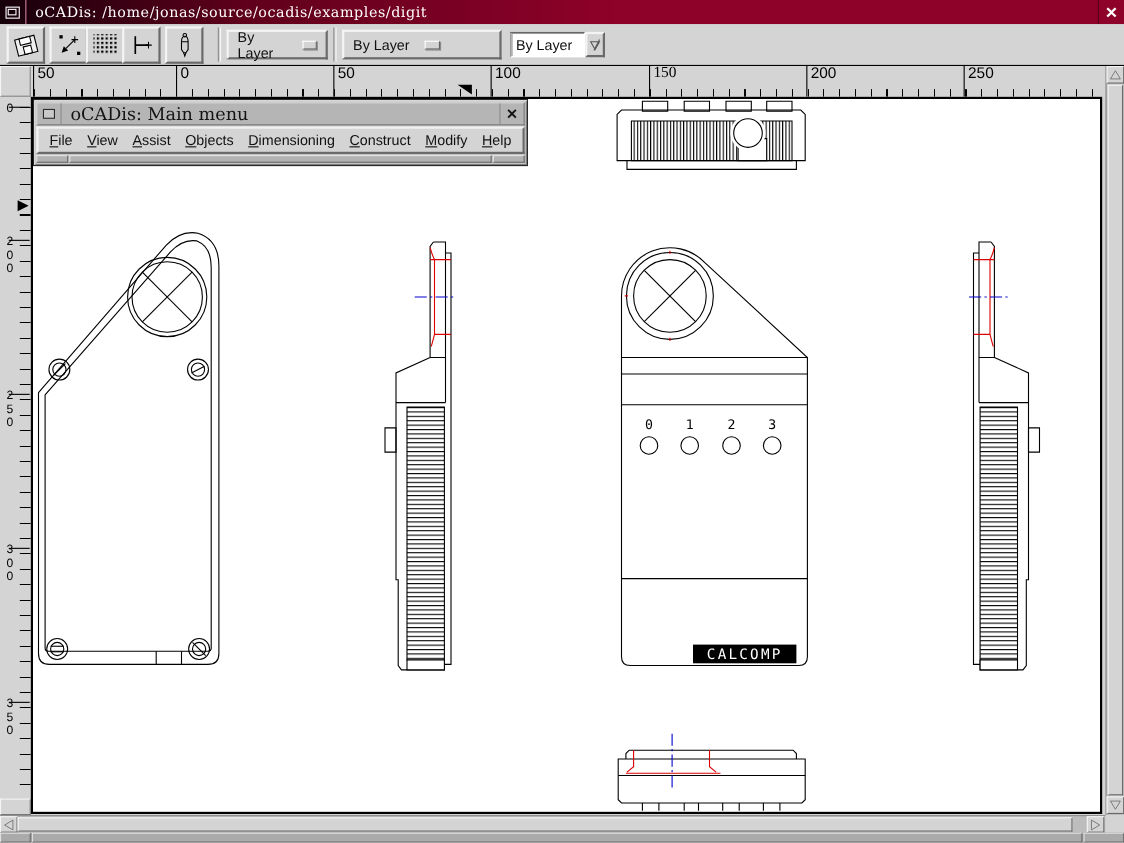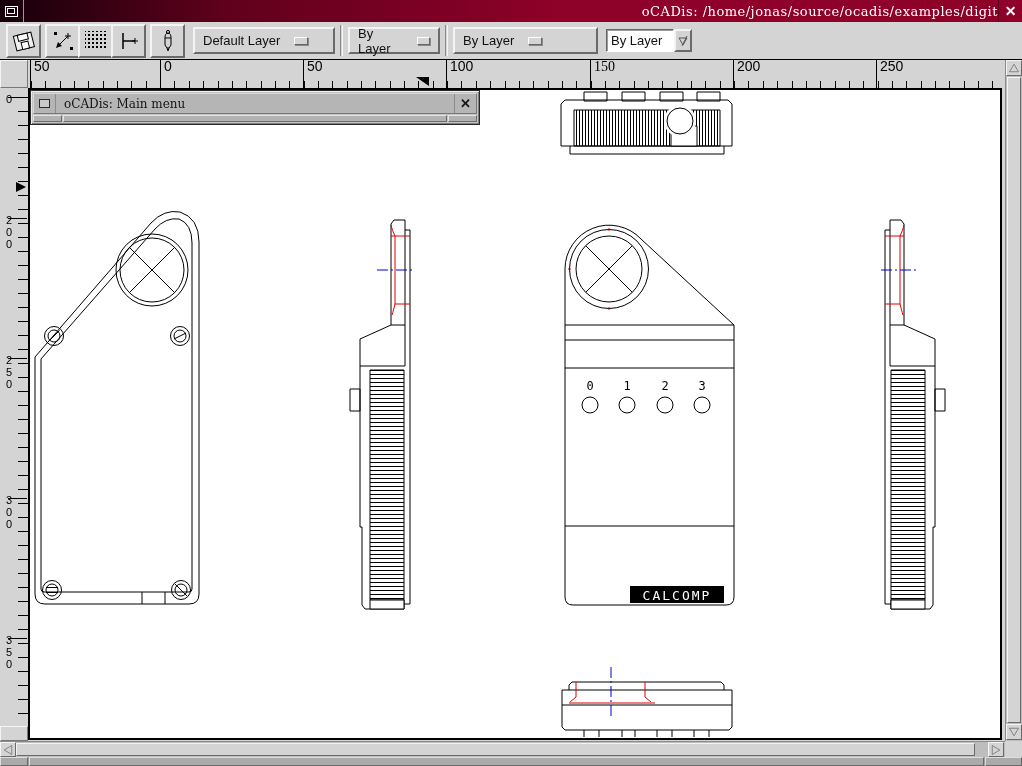--- a/index.html
+++ b/index.html
@@ -9,21 +9,21 @@
   #app, #app *{box-sizing:border-box;}
 
   
   .titlebar{position:absolute;left:0;top:0;width:1022px;height:22px;
     background:linear-gradient(90deg,#16000a 0%,#60001c 22%,#8e0128 55%,#8e0128 100%);
     display:flex;align-items:center;color:#fff;}
   .tb-menubtn{width:24px;height:22px;display:flex;align-items:center;justify-content:center;
     border-right:1px solid #c98098;}
   .tb-menubtn .sq{display:block;width:13px;height:11px;border:1px solid #fff;position:relative;}
   .tb-menubtn .sq::after{content:"";position:absolute;left:1px;top:1px;width:6px;height:4px;border:1px solid #fff;}
-  .tb-title{flex:1;padding-left:8px;font-family:"DejaVu Serif",serif;font-size:13px;letter-spacing:.5px;text-align:right;}
+  .tb-title{flex:1;padding-left:8px;font-family:"DejaVu Serif",serif;font-size:13px;letter-spacing:.5px;}
   .tb-close{width:24px;height:22px;display:flex;align-items:center;justify-content:center;
     font-size:14px;font-weight:bold;border-left:1px solid #5a0018;}
 
   
   .toolbar{position:absolute;left:0;top:22px;width:1022px;height:38px;background:#d4d4d4;
     border-bottom:1px solid #000;display:flex;align-items:center;padding-left:4px;}
   .tbtn{width:35px;height:34px;background:#d4d4d4;border:2px solid;
     border-color:#f4f4f4 #6a6a6a #6a6a6a #f4f4f4;display:flex;align-items:center;justify-content:center;}
   .tbtn.grp{margin-left:-2px;}
   .tbtn:first-child{margin-left:2px;}
@@ -90,21 +90,21 @@
   .bb-l{width:28px;}.bb-m{flex:1;margin:0 1px;}.bb-r{width:37px;}
 
   
   .mm-window{position:absolute;left:30px;top:90px;width:450px;z-index:10;background:#c4c4c4;
     border:1px solid #2a2a2a;box-shadow:inset 1px 1px 0 #ededed,inset -1px -1px 0 #7e7e7e;padding:2px;}
   .mm-titlebar{height:21px;background:#b5b5b5;border:1px solid;border-color:#d8d8d8 #787878 #787878 #d8d8d8;
     display:flex;align-items:center;color:#141414;}
   .mm-menubtn{width:22px;height:19px;display:flex;align-items:center;justify-content:center;
     border-right:1px solid #8c8c8c;}
   .mm-menubtn .sq{width:11px;height:9px;border:1px solid #2a2a2a;background:#c9c9c9;}
-  .mm-title{flex:1;padding-left:8px;font-family:"DejaVu Serif",serif;font-size:12px;}
+  .mm-title{flex:1;padding-left:8px;font-family:"DejaVu Serif",serif;font-size:16px;}
   .mm-close{width:22px;height:19px;display:flex;align-items:center;justify-content:center;
     font-weight:bold;font-size:13px;border-left:1px solid #8c8c8c;}
   .mm-menubar{height:25px;margin-top:1px;background:#d4d4d4;border:2px solid;
     border-color:#f2f2f2 #6a6a6a #6a6a6a #f2f2f2;display:flex;align-items:center;
     justify-content:space-between;padding:0 10px;}
   .mm-item{font-size:13px;color:#111;cursor:default;}
   .mm-item::first-letter{text-decoration:underline;}
   .mm-bottom{height:7px;margin-top:1px;display:flex;}
   .mm-bseg{height:7px;background:#b2b2b2;border:1px solid;border-color:#e4e4e4 #6a6a6a #6a6a6a #e4e4e4;}
   .mm-bl{width:29px;}.mm-bm{flex:1;margin:0 1px;}.mm-br{width:29px;}
@@ -169,24 +169,20 @@
         <g stroke="#000" fill="none">
           <path d="M9,9 Q9,4 12,4 Q15,4 15,9 V16 L13,19 H11 L9,16 Z"></path>
           <path d="M9,9 H15"></path>
             <path d="M11,19 L12,22 L13,19"></path>
           <circle cx="12" cy="3" r="1.6"></circle>
         </g>
       </svg>
     </div>
 
     <div class="gap8"></div>
-    <div class="opt" style="width:142px;">
-      <span>Default Layer</span>
-      <span class="sq"></span>
-    </div>
     <div class="tsep"></div>
     <div class="opt" style="width:92px;">
       <span>By Layer</span>
       <span class="sq"></span>
     </div>
     <div class="tsep"></div>
     <div class="opt" style="width:145px;">
       <span>By Layer</span>
       <span class="sq"></span>
     </div>
@@ -336,20 +332,30 @@
   </div>
 
   <div class="mm-window">
     <div class="mm-titlebar">
       <div class="mm-menubtn">
         <span class="sq"></span>
       </div>
       <div class="mm-title">oCADis: Main menu</div>
       <div class="mm-close">✕</div>
     </div>
+    <div class="mm-menubar">
+        <div class="mm-item">File</div>
+        <div class="mm-item">View</div>
+        <div class="mm-item">Assist</div>
+        <div class="mm-item">Objects</div>
+        <div class="mm-item">Dimensioning</div>
+        <div class="mm-item">Construct</div>
+        <div class="mm-item">Modify</div>
+        <div class="mm-item">Help</div>
+      </div>
     <div class="mm-bottom">
       <div class="mm-bseg mm-bl"></div>
       <div class="mm-bseg mm-bm"></div>
       <div class="mm-bseg mm-br"></div>
     </div>
   </div>
 
   <div class="vscroll">
     <div class="sbtn up">
       <svg width="12" height="12" viewBox="0 0 16 16">

